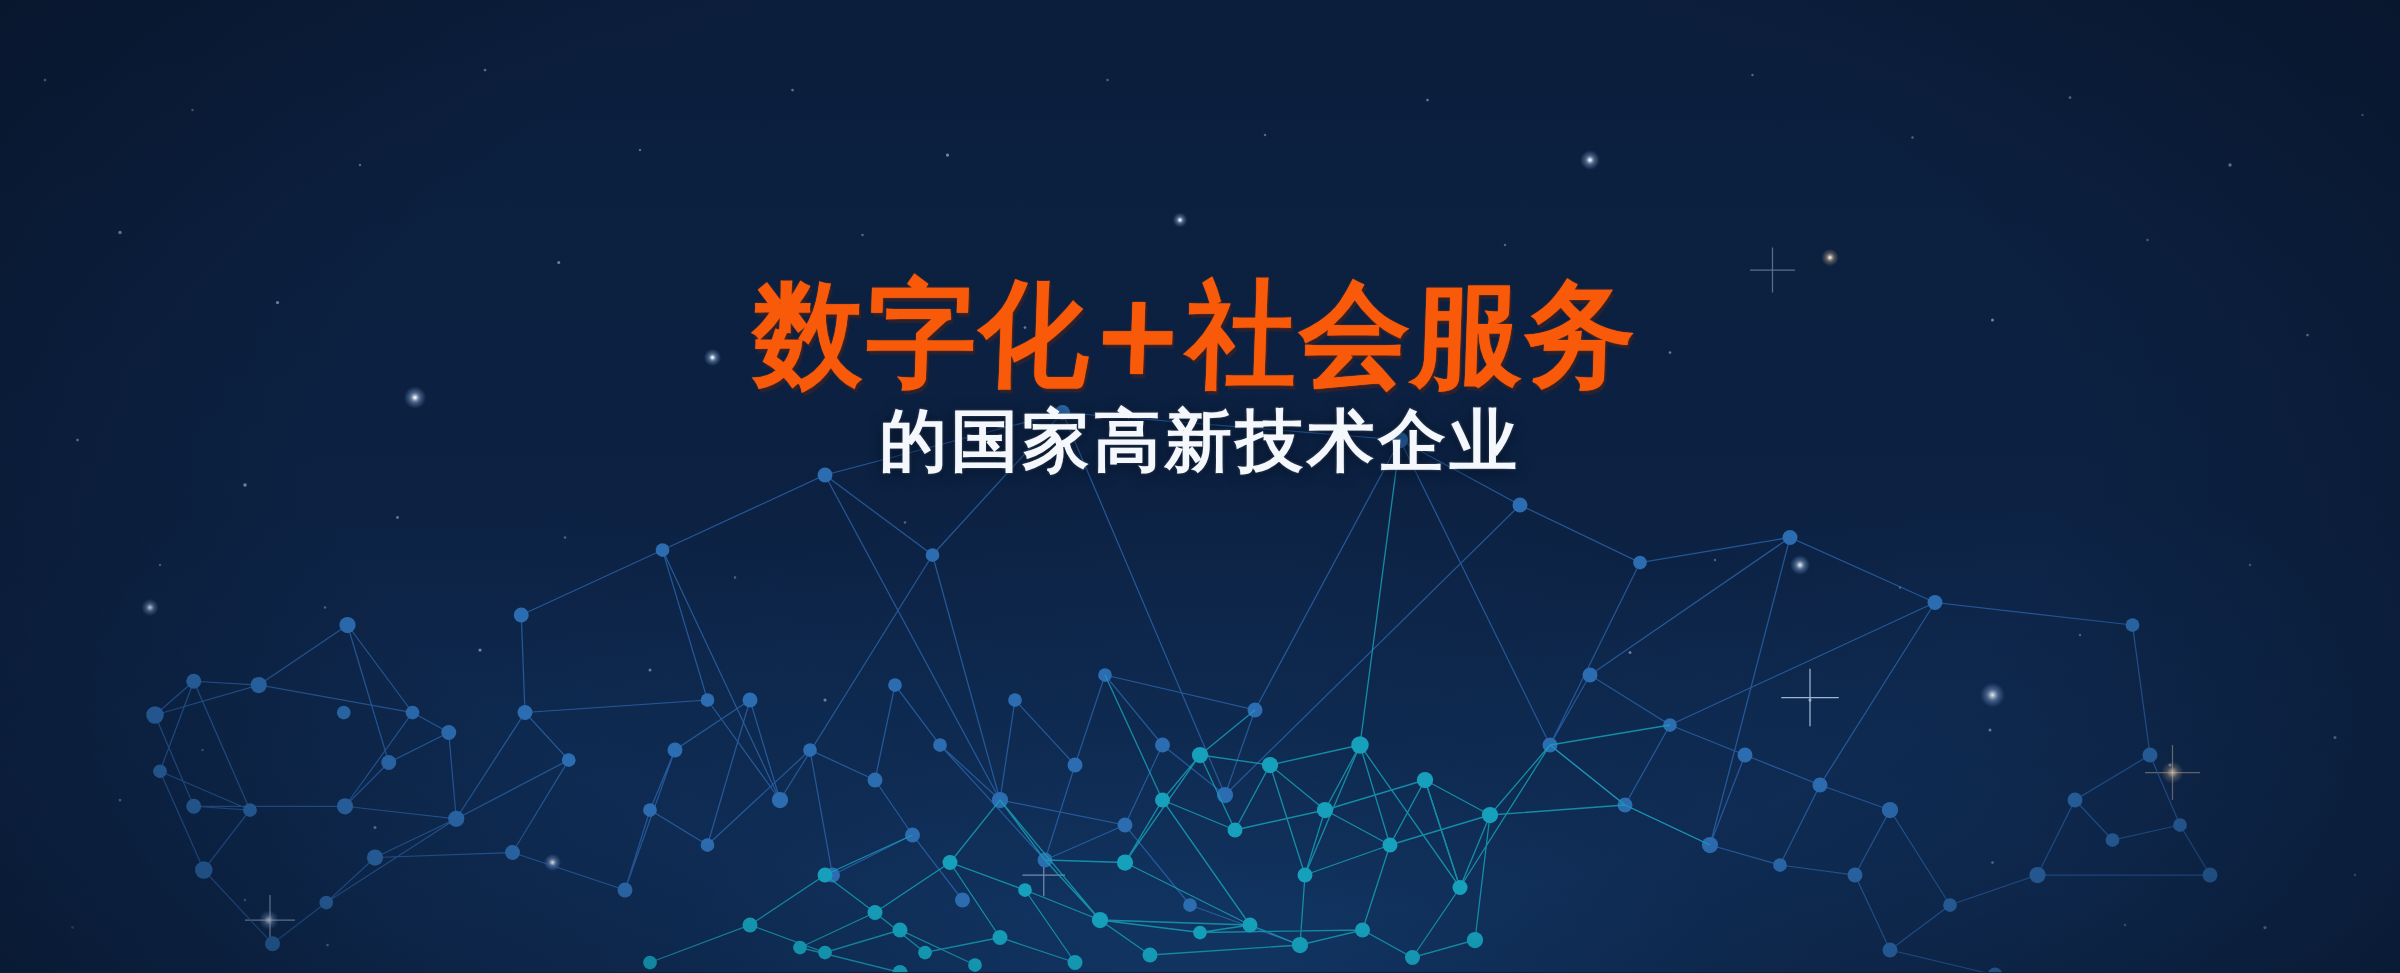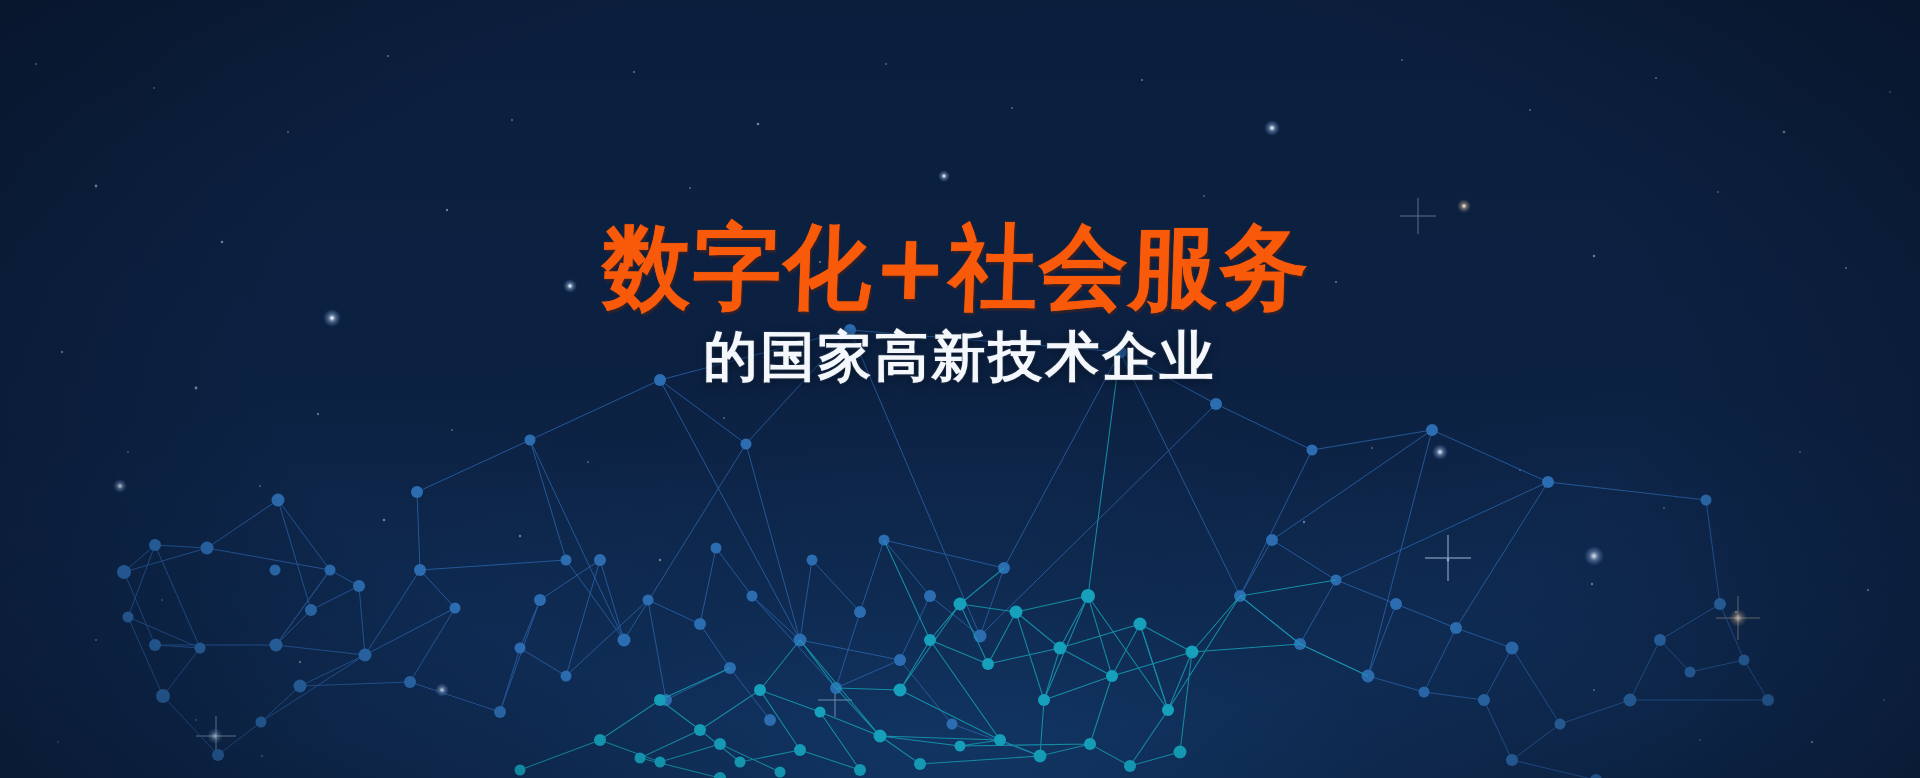--- a/index.html
+++ b/index.html
@@ -40,21 +40,21 @@
     line-height:1.0;
     letter-spacing:2px;
     color:#f95a09;
     transform:scaleX(0.96) skewX(-2deg);
     text-shadow:0 0 1px #f95a09, 2px 3px 0 rgba(120,32,0,0.30);
     white-space:nowrap;
   }
   .subtitle{
     margin:0;
     padding-top:14px;
-    font-family:Liberation Serif, serif;
+    font-family:Liberation Mono, monospace;
     font-weight:700;
     font-size:54px;
     line-height:1.1;
     letter-spacing:3px;
     color:#f4f7fc;
     text-shadow:0 2px 10px rgba(4,14,32,0.85), 0 0 2px rgba(255,255,255,0.4);
     white-space:nowrap;
   }
 </style>
 </head>

